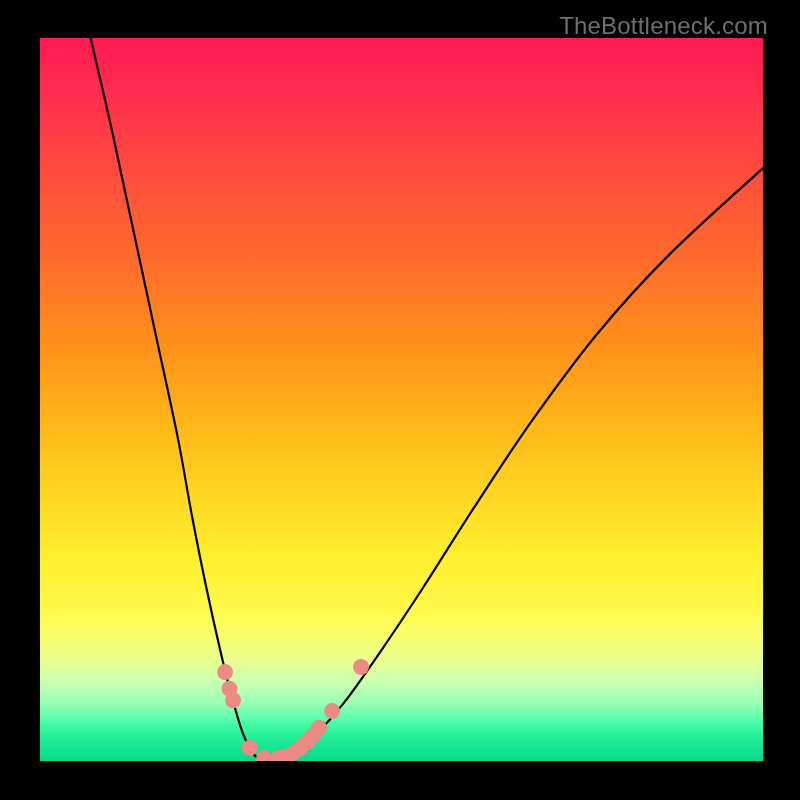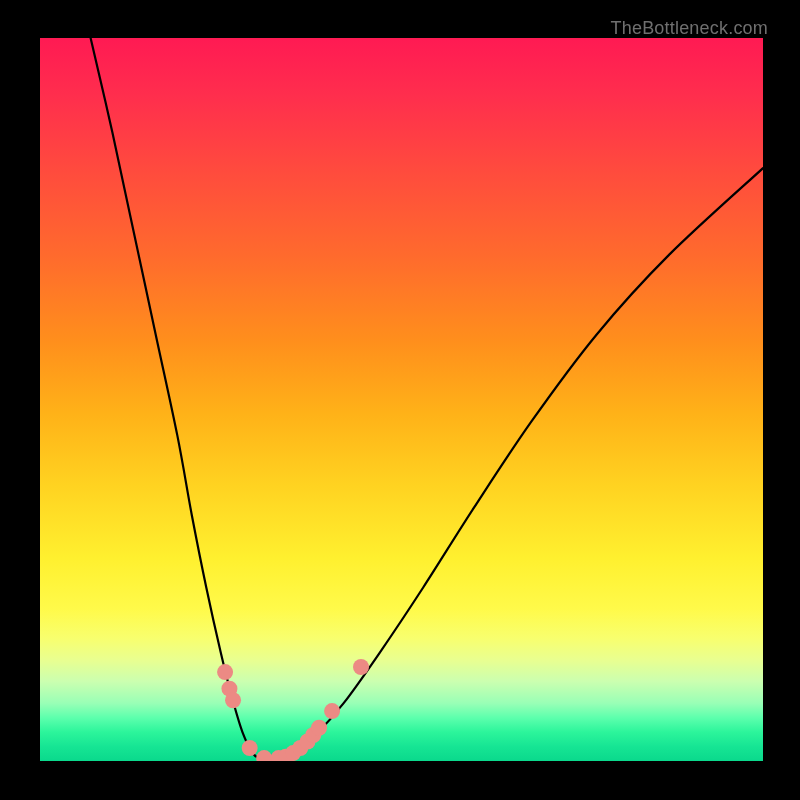--- a/index.html
+++ b/index.html
@@ -56,24 +56,24 @@
   }
   .curve-svg {
     position: absolute;
     left: 0;
     top: 0;
     width: 100%;
     height: 100%;
   }
   .attrib {
     position: absolute;
-    top: 18px;
+    top: 12px;
     right: 32px;
     color: #6f6f6f;
-    font-size: 18px;
+    font-size: 24px;
     letter-spacing: 0.2px;
     font-weight: 400;
   }
 </style>
 </head>
 <body>
 
 <div class="frame">
 
   <div class="attrib">TheBottleneck.com</div>

